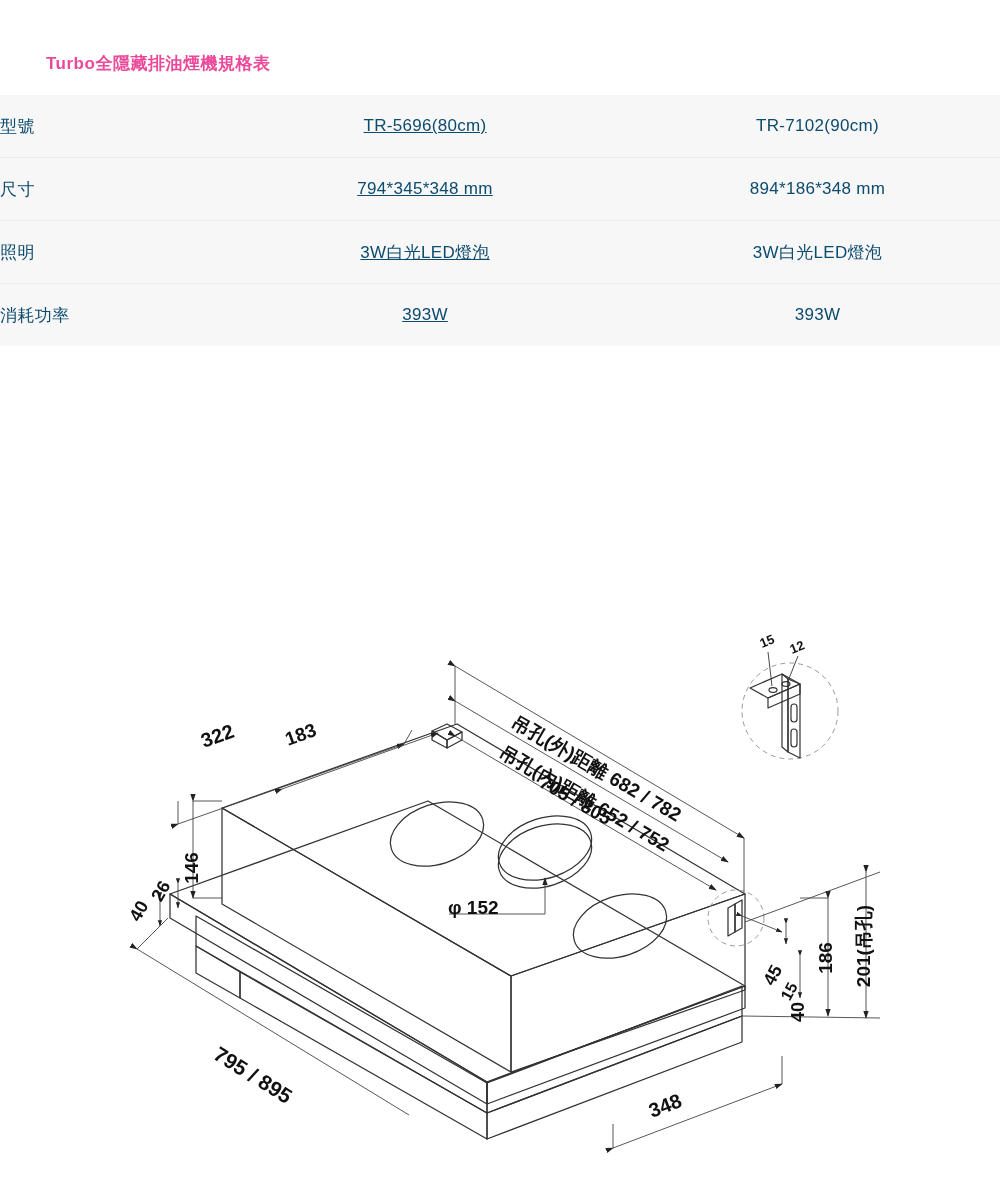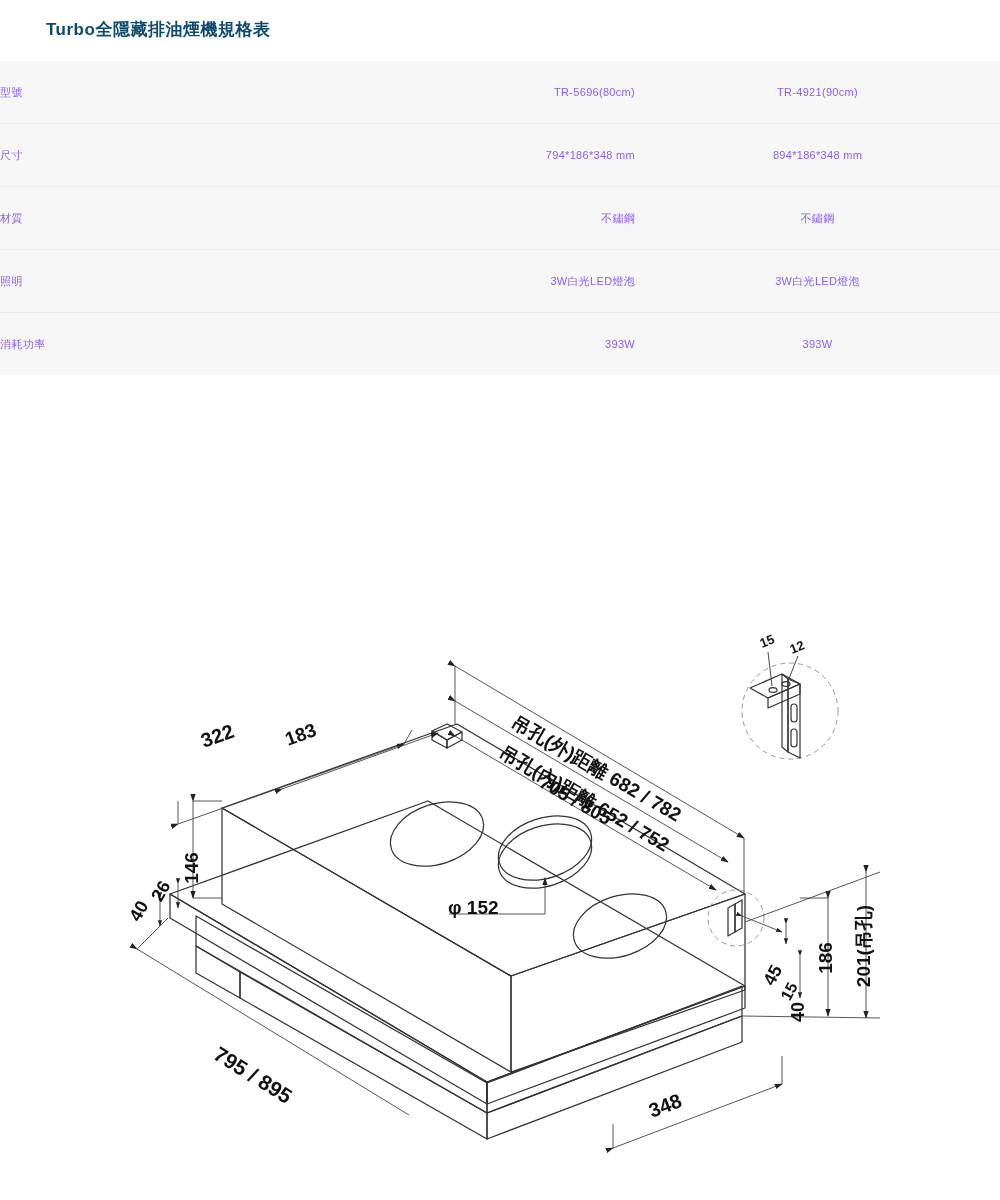--- a/index.html
+++ b/index.html
@@ -25,58 +25,60 @@
   
   .spec-section {
     width: 1000px;
     padding-top: 12px;
     box-sizing: border-box;
   }
 
   .spec-title {
     font-size: 17px;
     font-weight: bold;
-    color: #0c4a6e;
+    color: #ec4899;
     letter-spacing: 0.5px;
     padding: 6px 11px 20px 46px;
     white-space: nowrap;
+    margin-top: 34px;
   }
 
   .spec-table {
     width: 1000px;
     border-collapse: collapse;
     table-layout: fixed;
   }
   .spec-table tr {
     background: #f7f7f7;
   }
   .spec-table tr + tr td {
     border-top: 1px solid #ececec;
   }
   .spec-table td {
     height: 62px;
     vertical-align: middle;
-    font-size: 11px;
-    color: #8b5cf6;
+    font-size: 17px;
+    color: #0c4a6e;
     padding: 0;
   }
   .col-label {
     width: 215px;
     padding-left: 46px;
     box-sizing: border-box;
     color: #555;
     font-weight: normal;
     letter-spacing: 0.4px;
   }
   .col-a {
     width: 420px;
     padding-left: 48px;
     box-sizing: border-box;
-    text-align: right;
+    text-align: center;
     letter-spacing: 0.3px;
+    text-decoration: underline;
   }
   .col-b {
     width: 365px;
     text-align: center;
     letter-spacing: 0.3px;
   }
   .muted { color: #adadad; }
 
   
   .drawing-wrap {
@@ -97,35 +99,30 @@
   <div class="spec-section">
 
     <div class="spec-title">Turbo全隱藏排油煙機規格表</div>
 
     <table class="spec-table">
       <tbody>
 
         <tr>
           <td class="col-label">型號</td>
           <td class="col-a">TR-5696(80cm)</td>
-          <td class="col-b">TR-4921(90cm)</td>
+          <td class="col-b">TR-7102(90cm)</td>
         </tr>
 
         <tr>
           <td class="col-label">尺寸</td>
-          <td class="col-a">794*186*348 mm</td>
+          <td class="col-a">794*345*348 mm</td>
           <td class="col-b">894*186*348 mm</td>
         </tr>
 
 
-        <tr>
-          <td class="col-label">材質</td>
-          <td class="col-a muted">不鏽鋼</td>
-          <td class="col-b muted">不鏽鋼</td>
-        </tr>
 
 
 
 
         <tr>
           <td class="col-label">照明</td>
           <td class="col-a">3W白光LED燈泡</td>
           <td class="col-b">3W白光LED燈泡</td>
         </tr>
 

